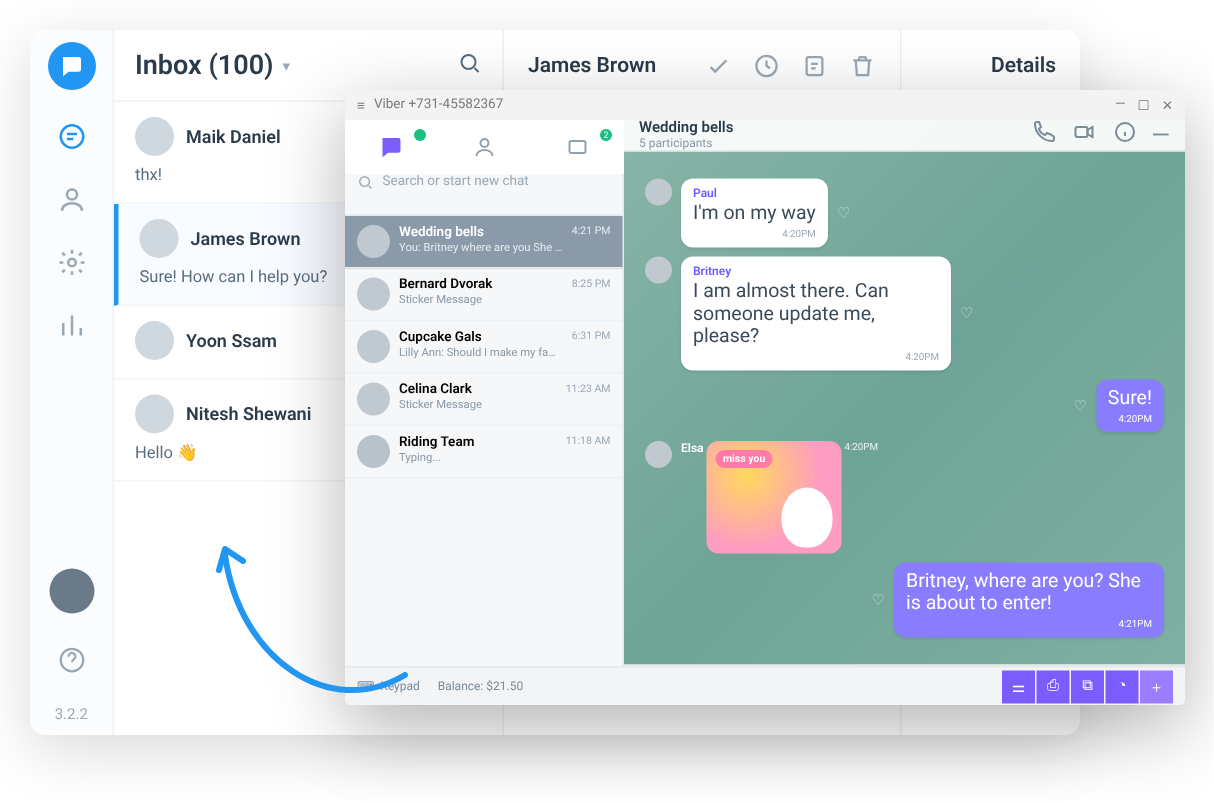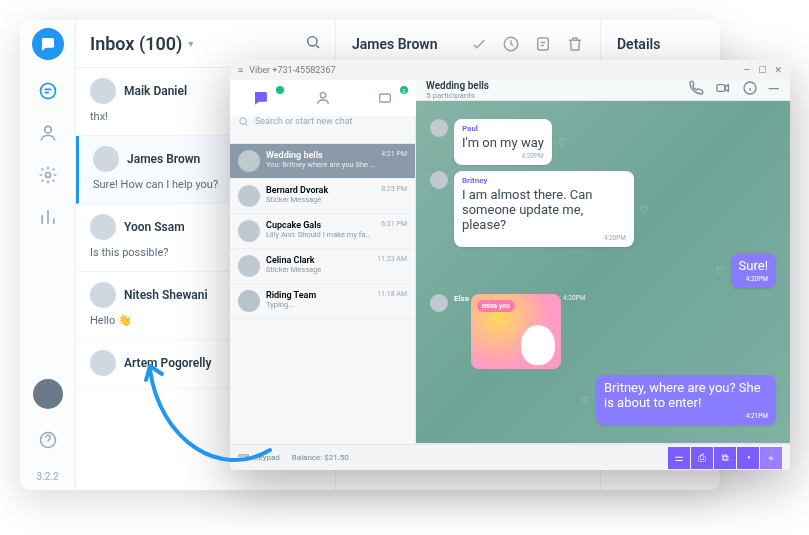--- a/index.html
+++ b/index.html
@@ -23,21 +23,21 @@
 .convo-row{display:flex;align-items:center;gap:8px}
 .avatar{width:26px;height:26px;border-radius:50%;background:#cfd8df;flex-shrink:0}
 .cname{font-size:12px;font-weight:600;color:#2b3b4a;flex:1}
 .ctime{font-size:10px;color:#9aa8b5}
 .cpreview{font-size:11px;color:#5a6d7f;margin-top:6px}
 .detail-col{flex:1;display:flex;flex-direction:column}
 .detail-head{height:48px;display:flex;align-items:center;padding:0 16px;border-bottom:1px solid #eef1f4;gap:14px}
 .detail-name{font-size:14px;font-weight:600;color:#2b3b4a;flex:1}
 .head-ico{color:#9aa8b5;width:18px;height:18px}
 .details-col{width:120px;border-left:1px solid #eef1f4}
-.details-col .detail-head{justify-content:flex-start}
+.details-col .detail-head{justify-content:flex-end}
 
 
 .viber{position:absolute;top:60px;left:230px;width:560px;height:410px;background:#fff;border-radius:4px;box-shadow:0 15px 50px rgba(0,0,0,0.3);display:flex;flex-direction:column;overflow:hidden}
 .titlebar{height:20px;background:#f3f3f3;display:flex;align-items:center;padding:0 8px;font-size:9px;color:#7a7a7a}
 .titlebar-ctl{margin-left:auto;display:flex;gap:8px}
 .viber-body{flex:1;display:flex;overflow:hidden}
 .v-tabrow{display:flex;height:36px}
 .v-tab{flex:1;display:flex;align-items:center;justify-content:center;color:#90a0ae;cursor:pointer;position:relative}
 .v-tab.active{color:#7b5cff}
 .v-tab .dot{position:absolute;top:6px;right:8px;width:8px;height:8px;border-radius:50%;background:#17c07e;font-size:6px;color:#fff;display:flex;align-items:center;justify-content:center}
@@ -149,36 +149,28 @@
           <span class="ctime">Mo</span>
         </div>
       <div class="cpreview">Sure! How can I help you?</div>
     </div>
     <div class="convo">
       <div class="convo-row">
           <div class="avatar"></div>
           <span class="cname">Yoon Ssam</span>
           <span class="ctime">8/02/2</span>
         </div>
-      <div class="cpreview">Is this possible?</div>
     </div>
     <div class="convo">
       <div class="convo-row">
           <div class="avatar"></div>
           <span class="cname">Nitesh Shewani</span>
           <span class="ctime">14/12/2</span>
         </div>
       <div class="cpreview">Hello 👋</div>
-    </div>
-    <div class="convo">
-      <div class="convo-row">
-          <div class="avatar"></div>
-          <span class="cname">Artem Pogorelly</span>
-          <span class="ctime">23/11/2</span>
-        </div>
     </div>
   </div>
 
   <div class="detail-col">
     <div class="detail-head">
       <span class="detail-name">James Brown</span>
       <span class="head-ico"><svg width="18" height="18" viewBox="0 0 24 24" fill="none" stroke="currentColor" stroke-width="2">
             <path d="M5 13l4 4L19 7"></path>
           </svg></span>
       <span class="head-ico"><svg width="18" height="18" viewBox="0 0 24 24" fill="none" stroke="currentColor" stroke-width="2">

